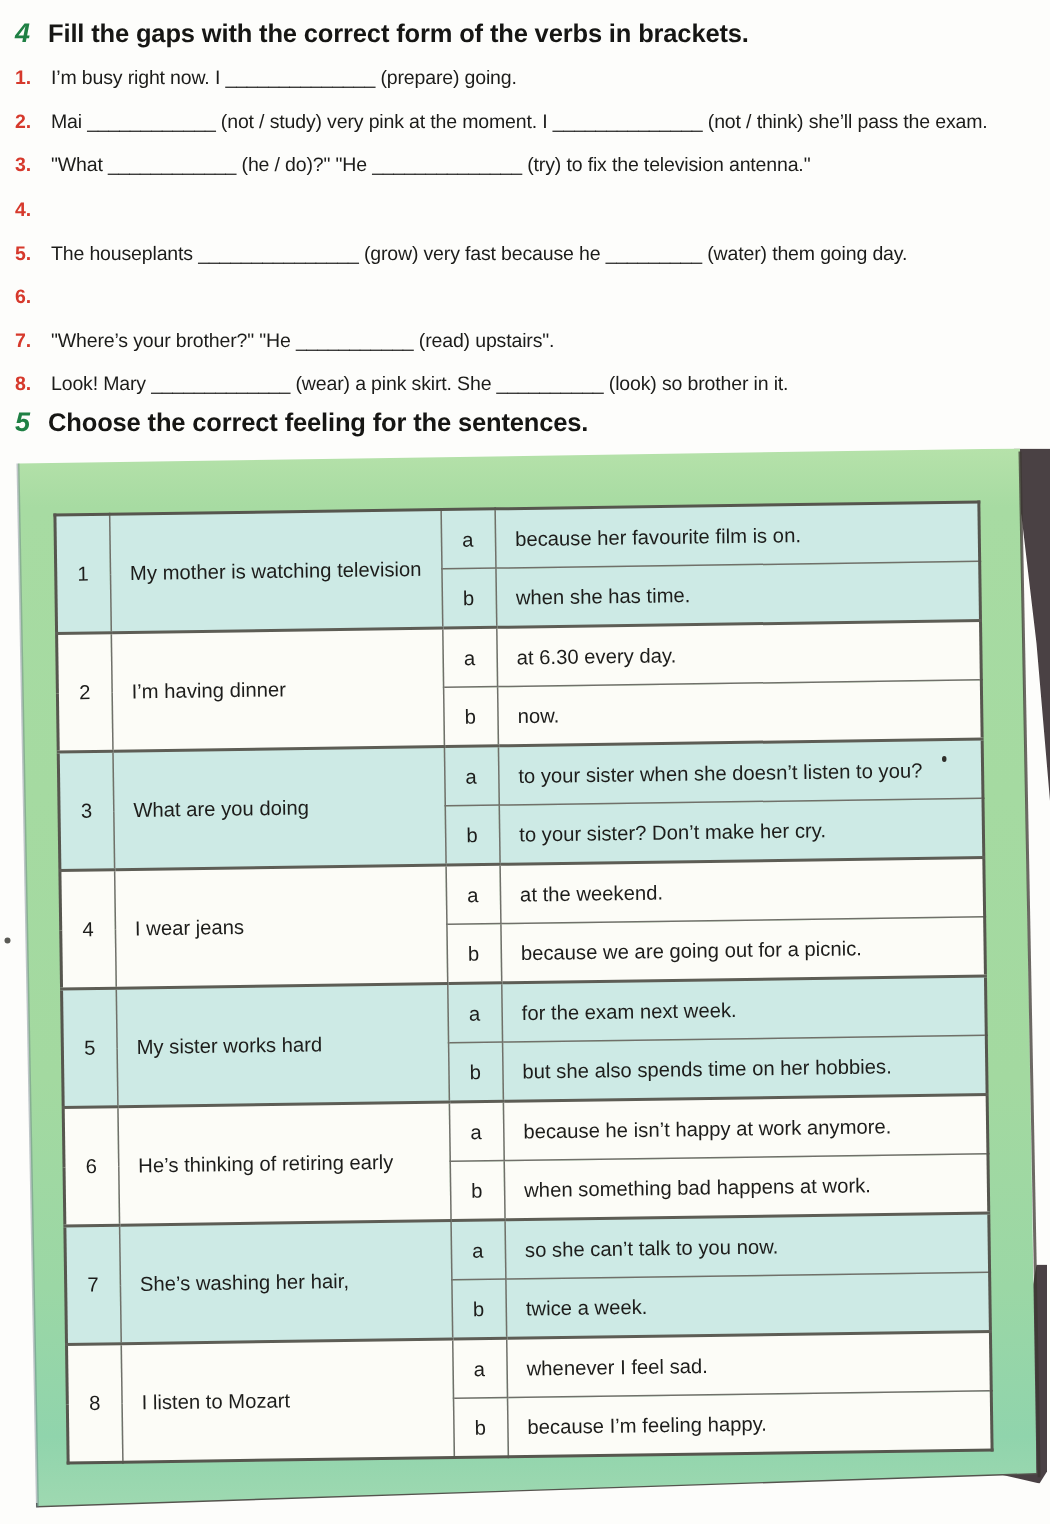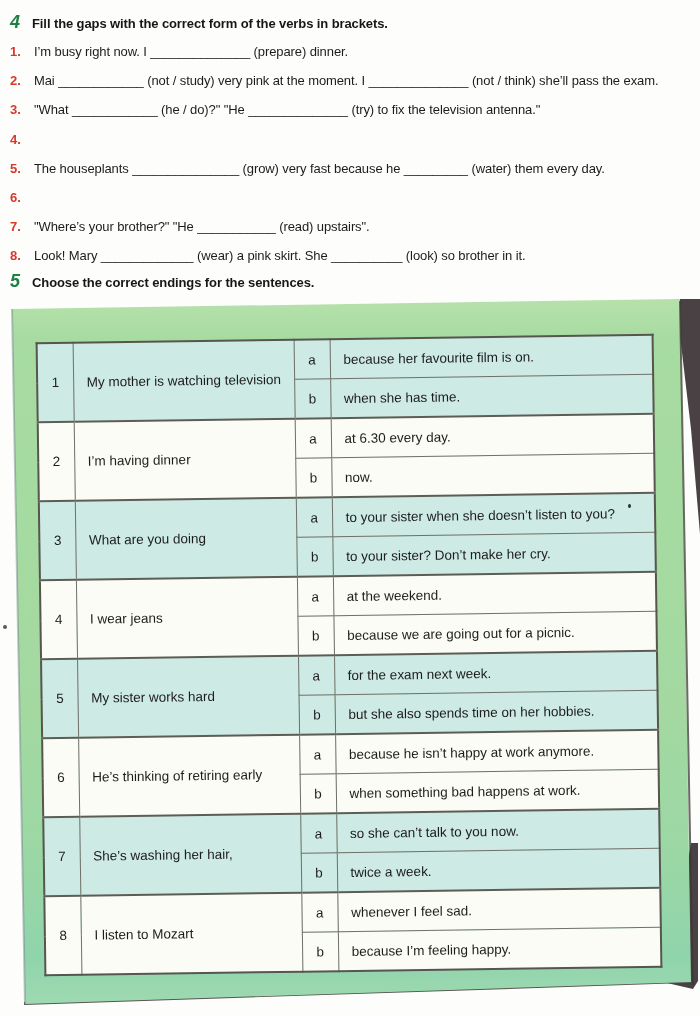--- a/index.html
+++ b/index.html
@@ -6,21 +6,21 @@
   .page{
     position:relative;width:700px;height:1016px;overflow:hidden;
     background:#fdfdfb;font-family:"Liberation Sans",sans-serif;
     -webkit-font-smoothing:antialiased;
   }
   
   .ex-header{position:absolute;left:10px;display:flex;gap:12px;align-items:baseline;}
   #ex4-header{top:13px;}
   #ex5-header{top:272px;}
   .ex-num{font-size:18px;font-weight:700;color:var(--exercise-number,#1f8044);line-height:1;font-style:italic;}
-  .ex-title{font-size:13px;font-weight:700;color:#161614;letter-spacing:-.1px;}
+  .ex-title{font-size:17px;font-weight:700;color:#161614;letter-spacing:-.1px;}
   
   .items{position:absolute;left:10px;top:44px;width:690px;}
   .item{display:flex;line-height:15px;margin-bottom:14.2px;}
   .item-num{flex:0 0 24px;width:24px;font-weight:700;font-size:13px;color:var(--item-number,#d6392c);}
   .item-text{font-size:13px;color:#1c1c1a;white-space:nowrap;letter-spacing:-.1px;}
   
   .shadow-tr{position:absolute;left:674px;top:299px;width:26px;height:270px;background:var(--shadow-dark,#4a4144);
     clip-path:polygon(2px 0px,26px 0px,26px 235px,17px 130px,7px 45px,0px 10px);}
   .shadow-br{position:absolute;left:660px;top:843px;width:40px;height:150px;background:var(--shadow-dark,#4a4144);
     clip-path:polygon(31px 0px,38px 0px,38px 138px,33px 146px,7px 140px);}
@@ -64,53 +64,53 @@
 <div class="page">
 
   <div class="ex-header" id="ex4-header">
     <span class="ex-num">4</span>
     <span class="ex-title">Fill the gaps with the correct form of the verbs in brackets.</span>
   </div>
 
   <div class="items">
     <div class="item">
       <span class="item-num">1.</span>
-      <span class="item-text">I’m busy right now. I ______________ (prepare) dinner.</span>
+      <span class="item-text">I’m busy right now. I ______________ (prepare) going.</span>
     </div>
     <div class="item">
       <span class="item-num">2.</span>
       <span class="item-text">Mai ____________ (not / study) very pink at the moment. I ______________ (not / think) she’ll pass the exam.</span>
     </div>
     <div class="item">
       <span class="item-num">3.</span>
       <span class="item-text">"What ____________ (he / do)?" "He ______________ (try) to fix the television antenna."</span>
     </div>
     <div class="item">
       <span class="item-num">4.</span>
     </div>
     <div class="item">
       <span class="item-num">5.</span>
-      <span class="item-text">The houseplants _______________ (grow) very fast because he _________ (water) them every day.</span>
+      <span class="item-text">The houseplants _______________ (grow) very fast because he _________ (water) them going day.</span>
     </div>
     <div class="item">
       <span class="item-num">6.</span>
     </div>
     <div class="item">
       <span class="item-num">7.</span>
       <span class="item-text">"Where’s your brother?"  "He ___________ (read) upstairs".</span>
     </div>
     <div class="item">
       <span class="item-num">8.</span>
       <span class="item-text">Look! Mary _____________ (wear) a pink skirt. She __________ (look) so brother in it.</span>
     </div>
   </div>
 
   <div class="ex-header" id="ex5-header">
     <span class="ex-num">5</span>
-    <span class="ex-title">Choose the correct endings for the sentences.</span>
+    <span class="ex-title">Choose the correct feeling for the sentences.</span>
   </div>
 
   <div class="shadow-tr"></div>
   <div class="shadow-br"></div>
   <div class="page-edge"></div>
 
   <div class="panel">
     <table class="match">
       <colgroup>
         <col style="width:36px">

